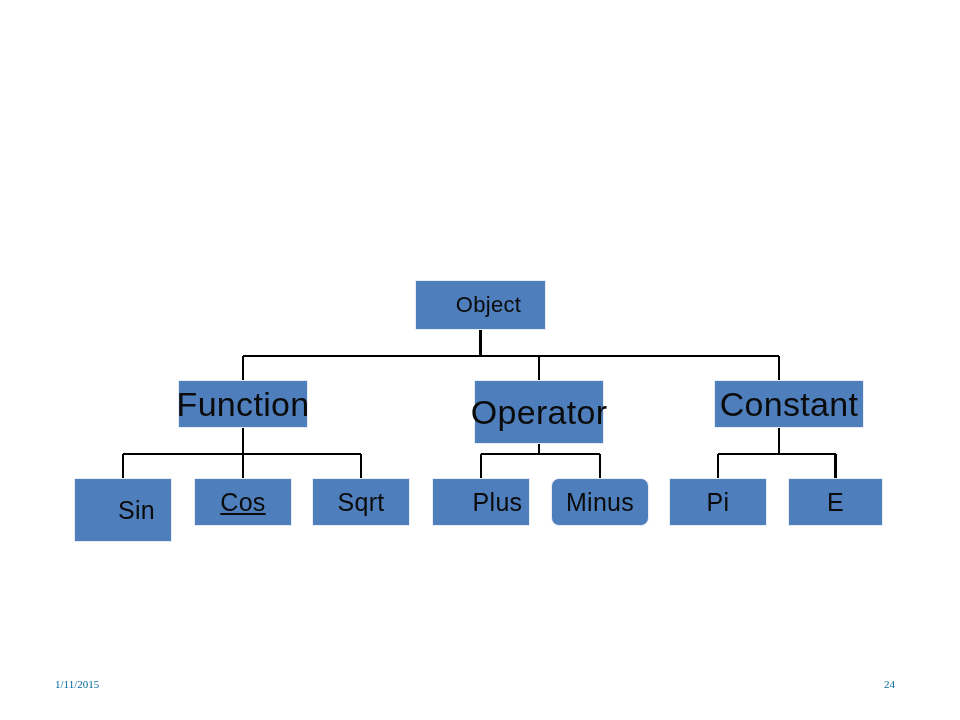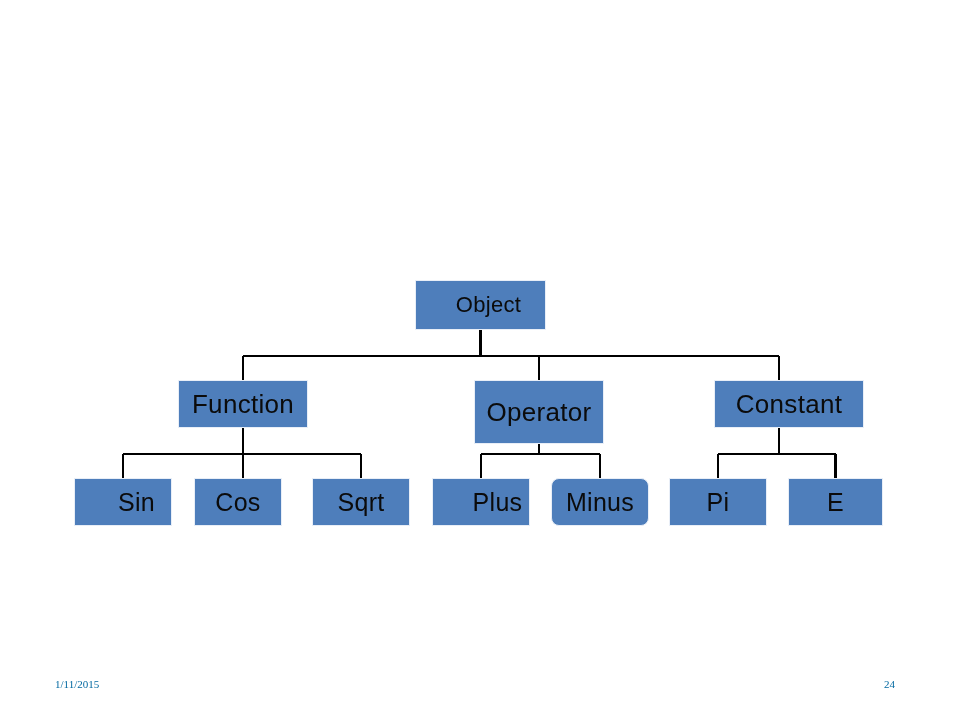--- a/index.html
+++ b/index.html
@@ -60,21 +60,21 @@
     color: #0b0b0b;
     font-family: "Liberation Sans", sans-serif;
     font-weight: normal;
     font-size: 26px;
     line-height: 1;
     letter-spacing: 0.3px;
     white-space: nowrap;
     user-select: none;
   }
   .node.level-0 { font-size: 22px; padding-left: 16px; }
-  .node.level-1 { font-size: 26px; }
+  .node.level-1 { font-size: 34px; }
   .node.level-2 { font-size: 25px; }
 
   
   .footer-text {
     position: absolute;
     font-family: Liberation Serif, serif;
     font-size: 11px;
     color: #0369a1;
     white-space: nowrap;
   }
@@ -113,24 +113,24 @@
       </div>
       <div class="node level-1" style="left: 178px; top: 380px; width: 130px; height: 48px; background: rgb(78, 126, 187); border-color: rgb(232, 238, 247); color: rgb(11, 11, 11);">
         <span>Function</span>
       </div>
       <div class="node level-1" style="left: 474px; top: 380px; width: 130px; height: 64px; background: rgb(78, 126, 187); border-color: rgb(232, 238, 247); color: rgb(11, 11, 11);">
         <span>Operator</span>
       </div>
       <div class="node level-1" style="left: 714px; top: 380px; width: 150px; height: 48px; background: rgb(78, 126, 187); border-color: rgb(232, 238, 247); color: rgb(11, 11, 11);">
         <span>Constant</span>
       </div>
-      <div class="node level-2" style="left: 74px; top: 478px; width: 98px; height: 48px; background: rgb(78, 126, 187); border-color: rgb(232, 238, 247); color: rgb(11, 11, 11); padding-left: 27px;">
+      <div class="node level-2" style="left: 74px; top: 478px; width: 98px; height: 64px; background: rgb(78, 126, 187); border-color: rgb(232, 238, 247); color: rgb(11, 11, 11); padding-left: 27px;">
         <span>Sin</span>
       </div>
-      <div class="node level-2" style="left: 194px; top: 478px; width: 88px; height: 48px; background: rgb(78, 126, 187); border-color: rgb(232, 238, 247); color: rgb(11, 11, 11);">
+      <div class="node level-2" style="left: 194px; top: 478px; width: 98px; height: 48px; background: rgb(78, 126, 187); border-color: rgb(232, 238, 247); color: rgb(11, 11, 11); text-decoration: underline;">
         <span>Cos</span>
       </div>
       <div class="node level-2" style="left: 312px; top: 478px; width: 98px; height: 48px; background: rgb(78, 126, 187); border-color: rgb(232, 238, 247); color: rgb(11, 11, 11);">
         <span>Sqrt</span>
       </div>
       <div class="node level-2" style="left: 432px; top: 478px; width: 98px; height: 48px; background: rgb(78, 126, 187); border-color: rgb(232, 238, 247); color: rgb(11, 11, 11); padding-left: 33px;">
         <span>Plus</span>
       </div>
       <div class="node level-2" style="left: 551px; top: 478px; width: 98px; height: 48px; background: rgb(78, 126, 187); border-color: rgb(232, 238, 247); color: rgb(11, 11, 11); border-radius: 8px;">
         <span>Minus</span>

